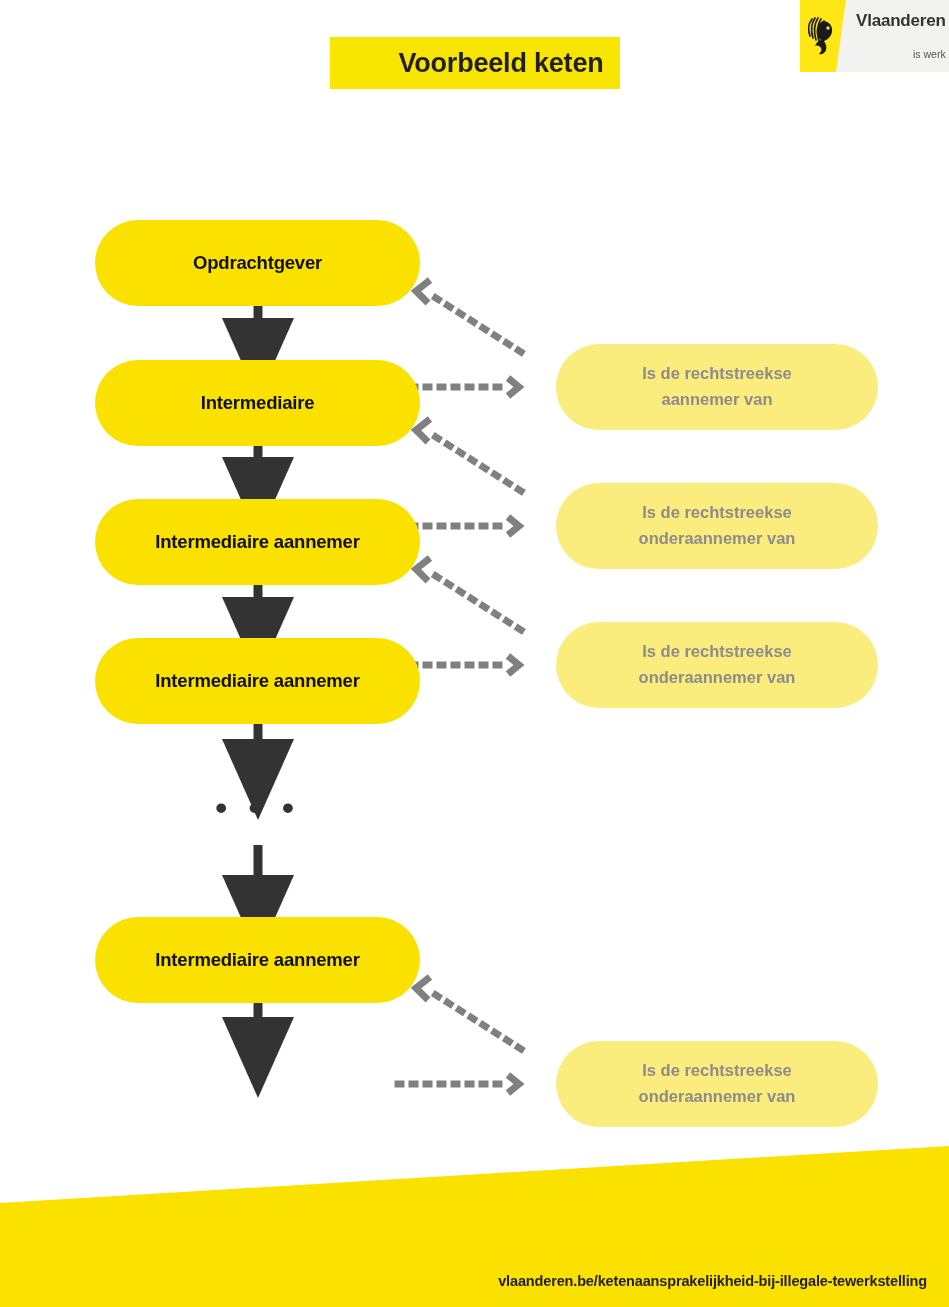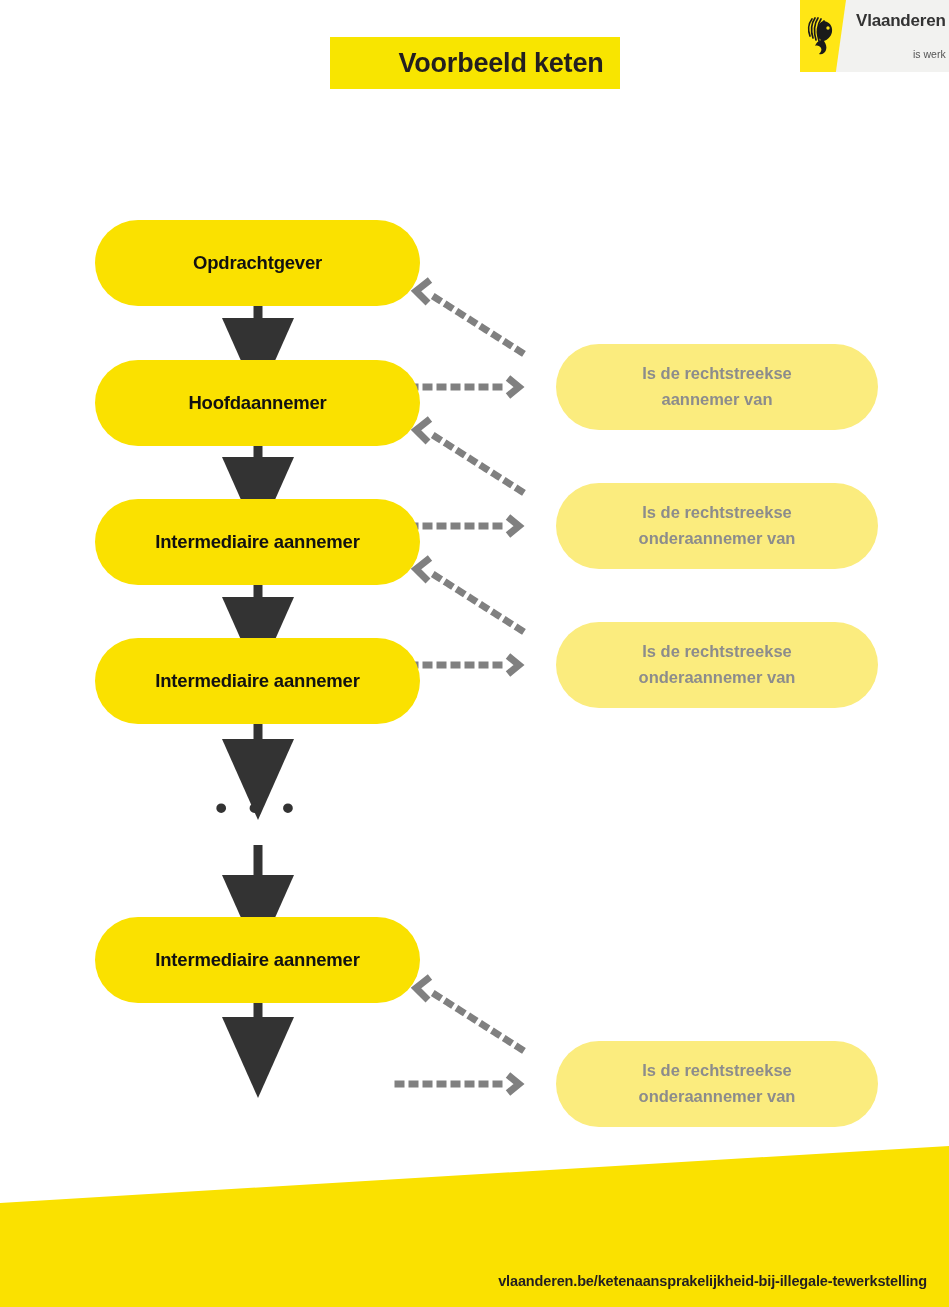--- a/index.html
+++ b/index.html
@@ -258,21 +258,21 @@
         <polyline points="430,419 416,430 428,442"></polyline>
         <polyline points="430,558 416,569 428,581"></polyline>
         <polyline points="430,977 416,988 428,1000"></polyline>
       </g>
     </svg>
 
     <div class="node" style="top:204px;">
       <span class="node-label">Opdrachtgever</span>
     </div>
     <div class="node" style="top:344px;">
-      <span class="node-label">Hoofdaannemer</span>
+      <span class="node-label">Intermediaire</span>
     </div>
     <div class="node" style="top:483px;">
       <span class="node-label">Intermediaire aannemer</span>
     </div>
     <div class="node" style="top:622px;">
       <span class="node-label">Intermediaire aannemer</span>
     </div>
 
     <div class="ellipsis" style="top:790px;">• • •</div>
 

